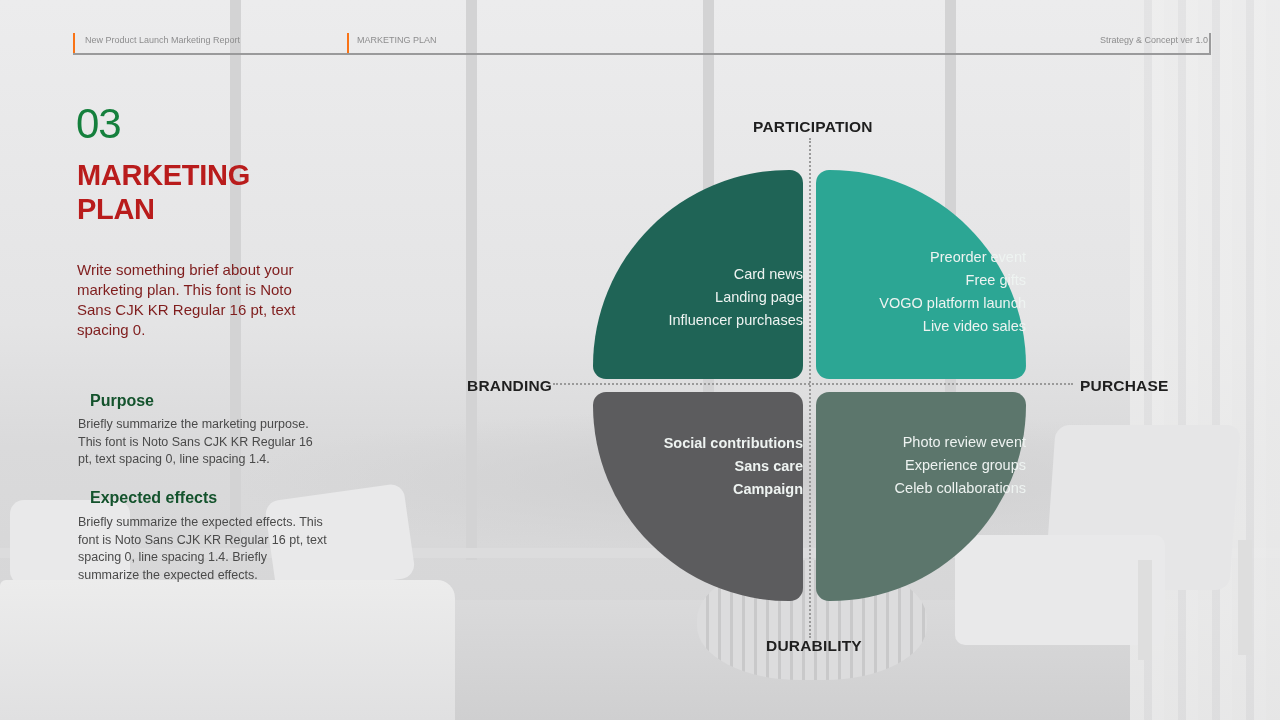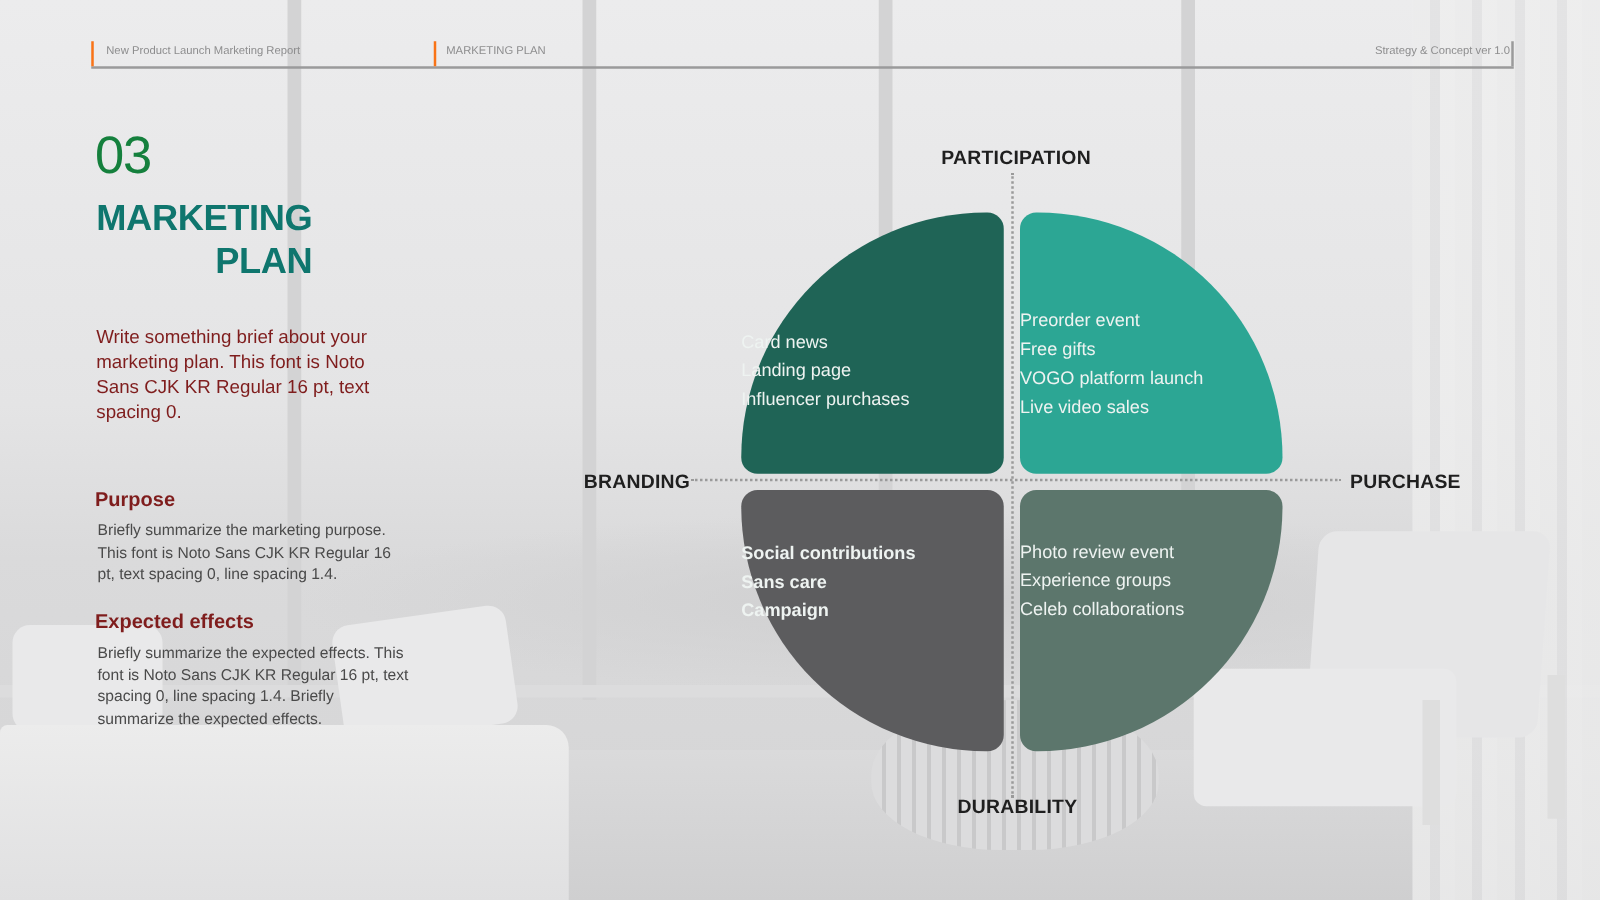--- a/index.html
+++ b/index.html
@@ -39,38 +39,38 @@
     font-size:9px; color:#8d8d8e; line-height:14px; padding-left:10px; }
   .hdr .seg1 { left:0; }
   .hdr .seg2 { left:274px; padding-left:8px; }
   .hdr .seg3 { right:0; border-left:none; border-right:2px solid #9a9a9b;
     padding-left:0; padding-right:1px; }
 
   
   .num { position:absolute; left:76px; top:100px; font-size:42px; font-weight:300;
     color:#15803d; letter-spacing:-1px; line-height:48px; }
   .title { position:absolute; left:77px; top:158px; font-size:29px; font-weight:700;
-    color:#0f766e; line-height:34px; letter-spacing:-0.3px;text-align:right; }
+    color:#b91c1c; line-height:34px; letter-spacing:-0.3px; }
   .intro { position:absolute; left:77px; top:260px; width:230px; font-size:15px;
     color:#7f1d1d; line-height:20px; }
-  .sec-h { position:absolute; left:76px; font-size:16px; font-weight:700; color:#7f1d1d; }
+  .sec-h { position:absolute; left:90px; font-size:16px; font-weight:700; color:#14532d; }
   .sec-p { position:absolute; left:78px; width:260px; font-size:12.5px; color:#4a4a4a; line-height:17.5px; }
 
   
   .axis-v { position:absolute; left:809px; top:138px; height:500px; border-left:2px dotted #9a9a9a; }
   .axis-h { position:absolute; left:553px; top:383px; width:520px; border-top:2px dotted #9a9a9a; }
   .ax-lbl { position:absolute; font-size:15.5px; font-weight:700; color:#1f1f1f; letter-spacing:0.2px; }
   .quad { position:absolute; width:210px; height:209px; color:#eef3f1;
     display:flex; flex-direction:column; align-items:center; font-size:14.5px; line-height:23px; }
   .quad.tl { left:593px; top:170px; background:#1f6456; border-radius:210px 14px 14px 14px; border-top-right-radius:14px; }
   .quad.tr { left:816px; top:170px; background:#2ca694; border-radius:14px 210px 14px 14px; }
   .quad.bl { left:593px; top:392px; background:#5c5c5e; border-radius:14px 14px 14px 210px;font-weight:bold; }
   .quad.br { left:816px; top:392px; background:#5c766c; border-radius:14px 14px 210px 14px; }
   .quad.tl { border-radius:210px 14px 14px 14px / 210px 14px 14px 14px; }
-  .quad .items { position:absolute; left:0; right:0; text-align:left; }
+  .quad .items { position:absolute; left:0; right:0; text-align:right; }
   .quad.tl .items { top:93px; }
   .quad.tr .items { top:76px; }
   .quad.bl .items { top:40px; }
   .quad.br .items { top:39px; }
 </style>
 </head>
 <body>
 
 <div class="bg">
   <div class="sky"></div>

